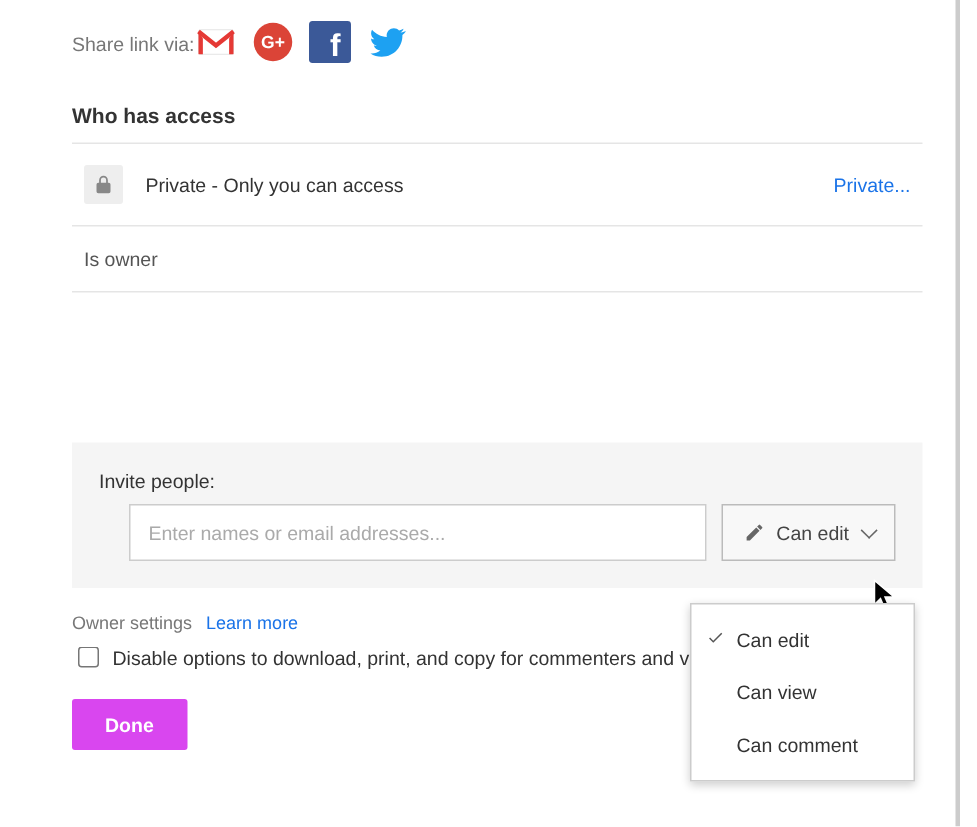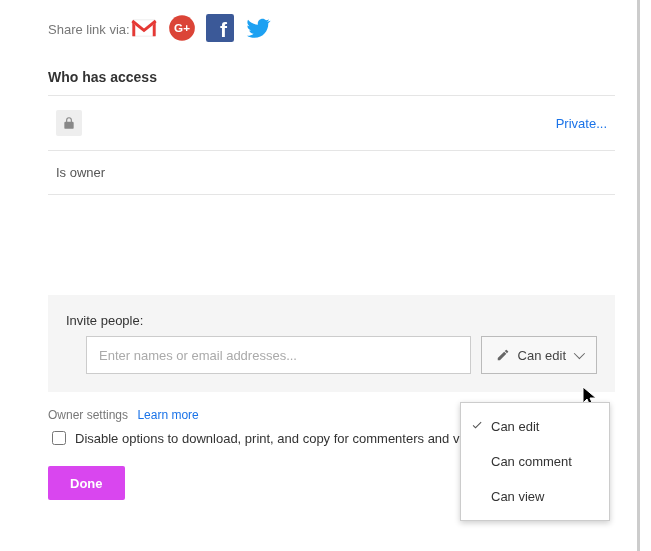--- a/index.html
+++ b/index.html
@@ -158,20 +158,21 @@
   <div class="section-head">Who has access</div>
   <div class="divider"></div>
 
   <div class="access-row">
     <div class="access-left">
       <span class="lock-box">
         <svg width="14" height="14" viewBox="0 0 24 24">
             <path fill="#888" d="M12 2a5 5 0 0 0-5 5v3H6a2 2 0 0 0-2 2v8a2 2 0 0 0 2 2h12a2 2 0 0 0 2-2v-8a2 2 0 0 0-2-2h-1V7a5 5 0 0 0-5-5zm-3 5a3 3 0 1 1 6 0v3H9z"></path>
           </svg>
       </span>
+      <span>Private - Only you can access</span>
     </div>
     <a href="#" class="change-link">Private...</a>
   </div>
 
   <div class="access-row">
     <span class="owner-text">Is owner</span>
   </div>
   <div class="divider"></div>
 
   <div class="invite-panel">
@@ -204,22 +205,22 @@
 <div class="dropdown-menu">
   <div class="dd-item">
     <span class="dd-check">
       <svg width="12" height="12" viewBox="0 0 24 24">
           <path fill="#555" d="M9 16.2 4.8 12l-1.4 1.4L9 19 21 7l-1.4-1.4z"></path>
         </svg>
     </span>
     <span>Can edit</span>
   </div>
   <div class="dd-item">
+    <span>Can view</span>
+  </div>
+  <div class="dd-item">
     <span>Can comment</span>
-  </div>
-  <div class="dd-item">
-    <span>Can view</span>
   </div>
 </div>
 
 <svg class="cursor" width="18" height="22" viewBox="0 0 18 22">
   <path fill="#000" stroke="#fff" stroke-width="1" d="M1 1 L1 17 L5 13 L8 20 L11 19 L8 12 L14 12 Z"></path>
 </svg>
 
 </body></html>

